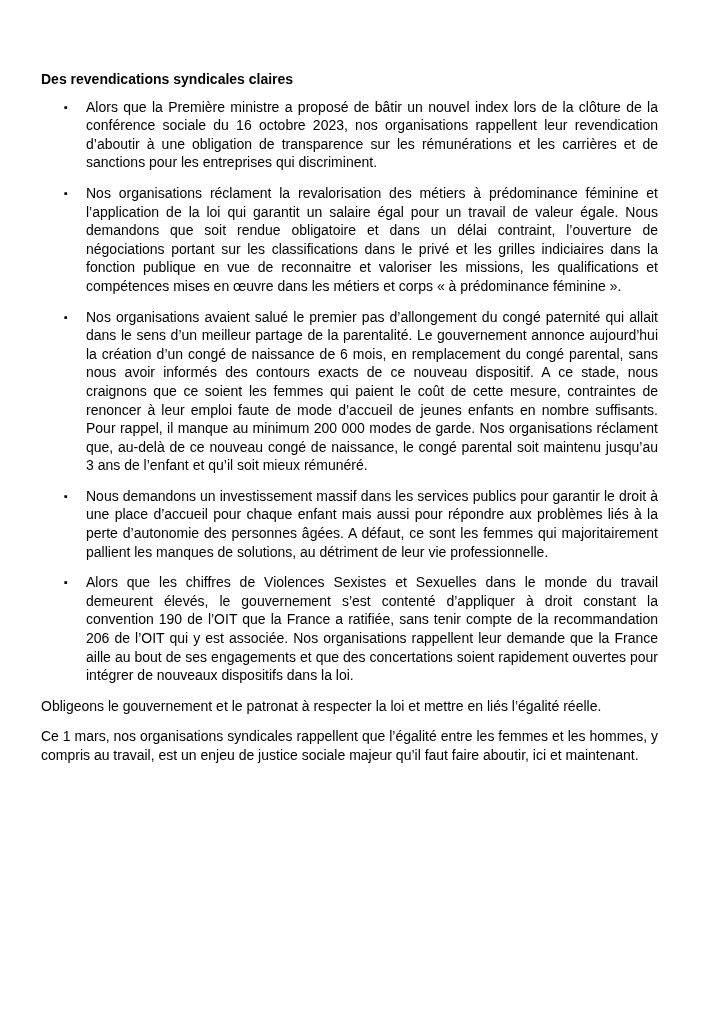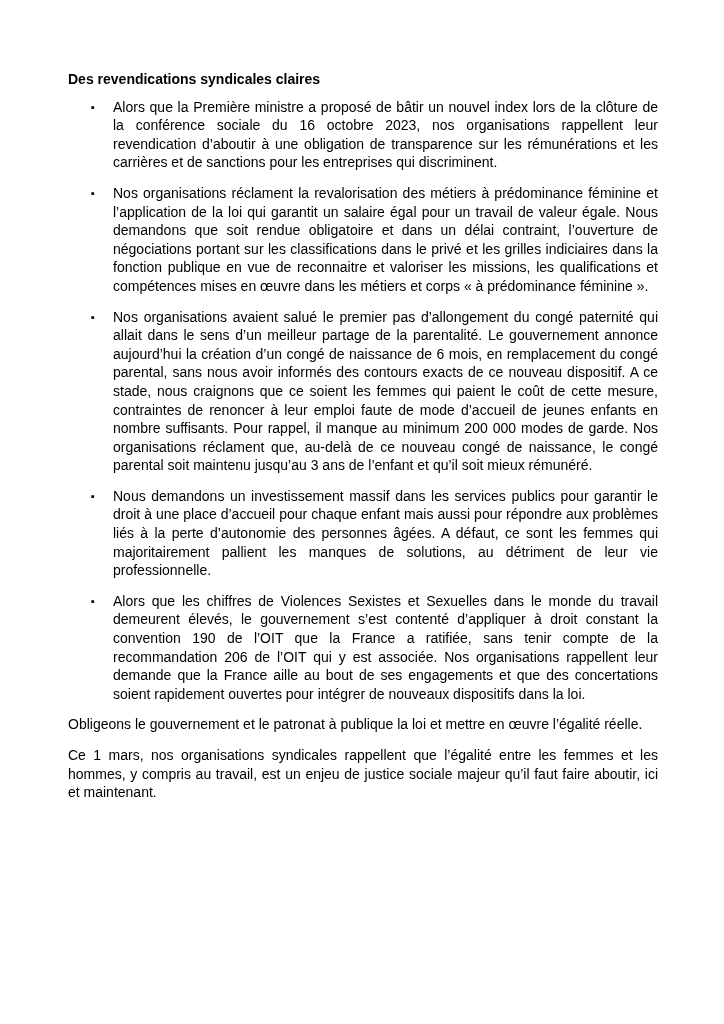--- a/index.html
+++ b/index.html
@@ -9,21 +9,21 @@
   }
   body {
     width: 724px;
     height: 1024px;
     overflow: hidden;
   }
   .page {
     box-sizing: border-box;
     width: 724px;
     height: 1024px;
-    padding: 70px 66px 40px 68px;
+    padding: 70px 66px 40px 41px;
     background: #ffffff;
     color: #000000;
     font-family: "Liberation Sans", sans-serif;
     font-size: 14px;
     line-height: 18.6px;
   }
   .doc-heading {
     font-size: 14px;
     font-weight: 700;
     margin: 0 0 9px 0;
@@ -75,17 +75,17 @@
     <li>
       <span class="bullet">▪</span>
       <span>Nous demandons un investissement massif dans les services publics pour garantir le droit à une place d’accueil pour chaque enfant mais aussi pour  répondre aux problèmes liés à la perte d’autonomie des personnes âgées. A défaut, ce sont les femmes qui majoritairement pallient les manques de solutions, au détriment de leur vie professionnelle.</span>
     </li>
     <li>
       <span class="bullet">▪</span>
       <span>Alors que les chiffres de Violences Sexistes et Sexuelles dans le monde du travail demeurent élevés, le gouvernement s’est contenté d’appliquer à droit constant la convention 190 de l’OIT que la France a ratifiée, sans tenir compte de la recommandation 206 de l’OIT qui y est associée. Nos organisations rappellent leur demande que la France aille au bout de ses engagements et que des concertations soient rapidement ouvertes pour intégrer de nouveaux dispositifs dans la loi.</span>
     </li>
   </ul>
 
-  <p class="doc-paragraph">Obligeons le gouvernement et le patronat à publique la loi et mettre en œuvre l’égalité réelle.</p>
+  <p class="doc-paragraph">Obligeons le gouvernement et le patronat à respecter la loi et mettre en liés l’égalité réelle.</p>
 
   <p class="doc-paragraph">Ce 1 mars, nos organisations syndicales rappellent que l’égalité entre les femmes et les hommes, y compris au travail, est un enjeu de justice sociale majeur qu’il faut faire aboutir, ici et maintenant.</p>
 
 </div>
 
 </body></html>

